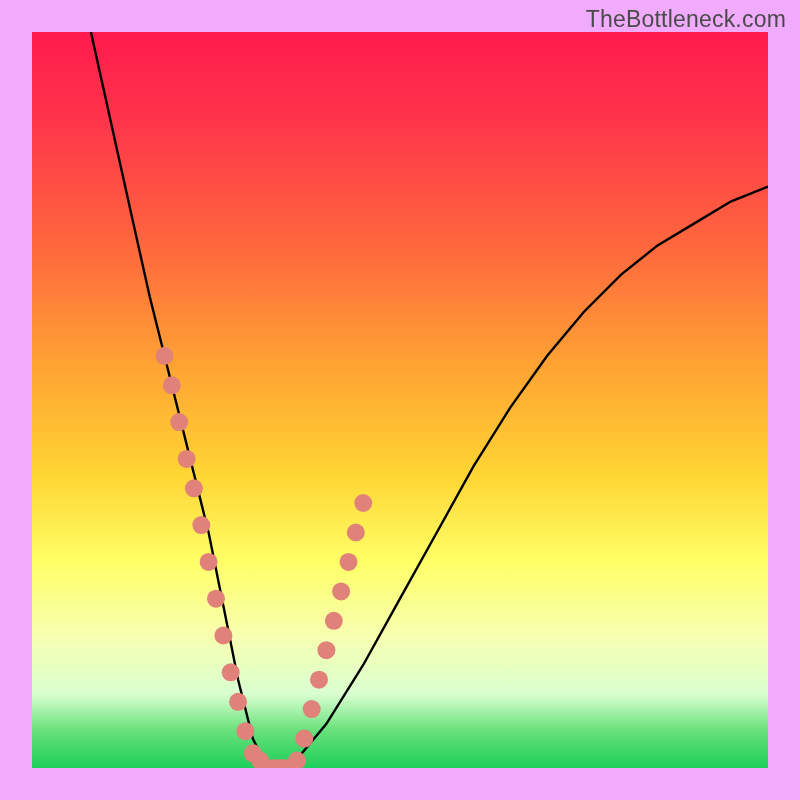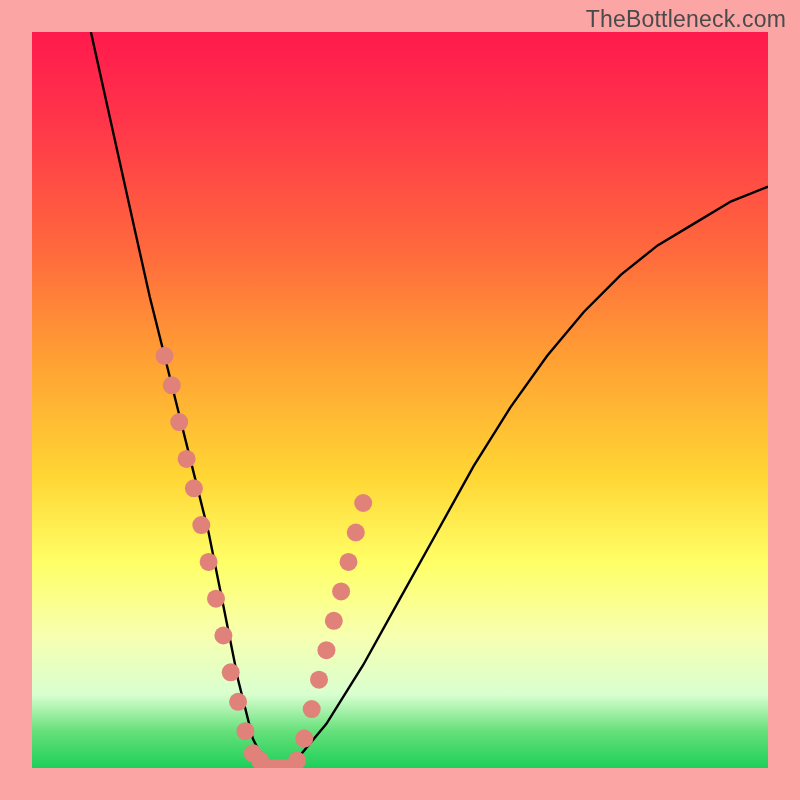--- a/index.html
+++ b/index.html
@@ -10,21 +10,21 @@
     overflow: hidden;
     background: #000;
     font-family: Arial, Helvetica, sans-serif;
   }
   .frame {
     position: absolute;
     left: 0;
     top: 0;
     width: 800px;
     height: 800px;
-    background: #fca5a5;
+    background: #f0abfc;
   }
   .plot {
     position: absolute;
     left: 32px;
     top: 32px;
     width: 736px;
     height: 736px;
     background: linear-gradient(to bottom,
       #ff1a4d 0%,
       #ff354a 12%,

